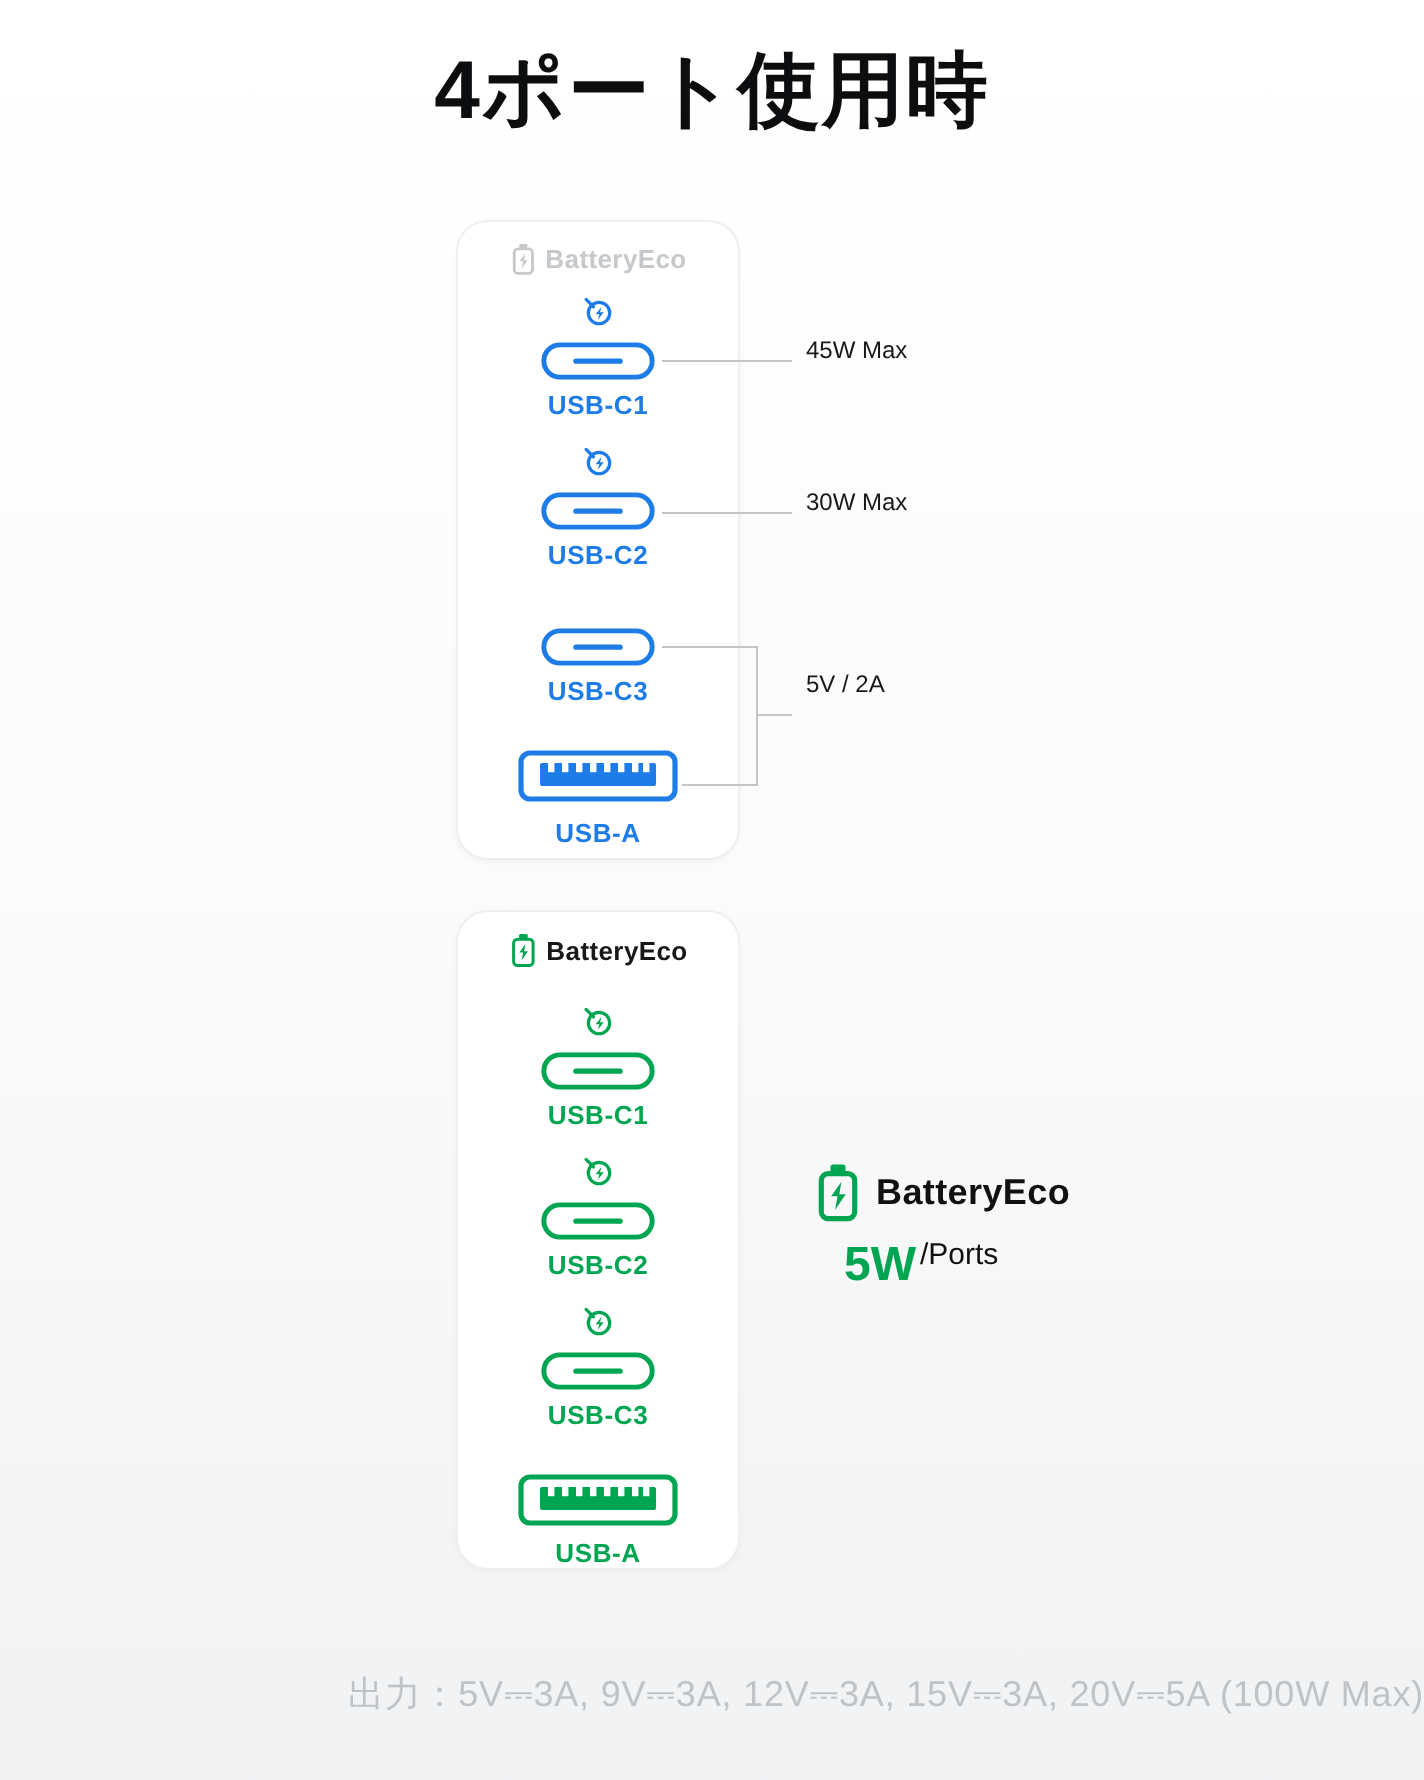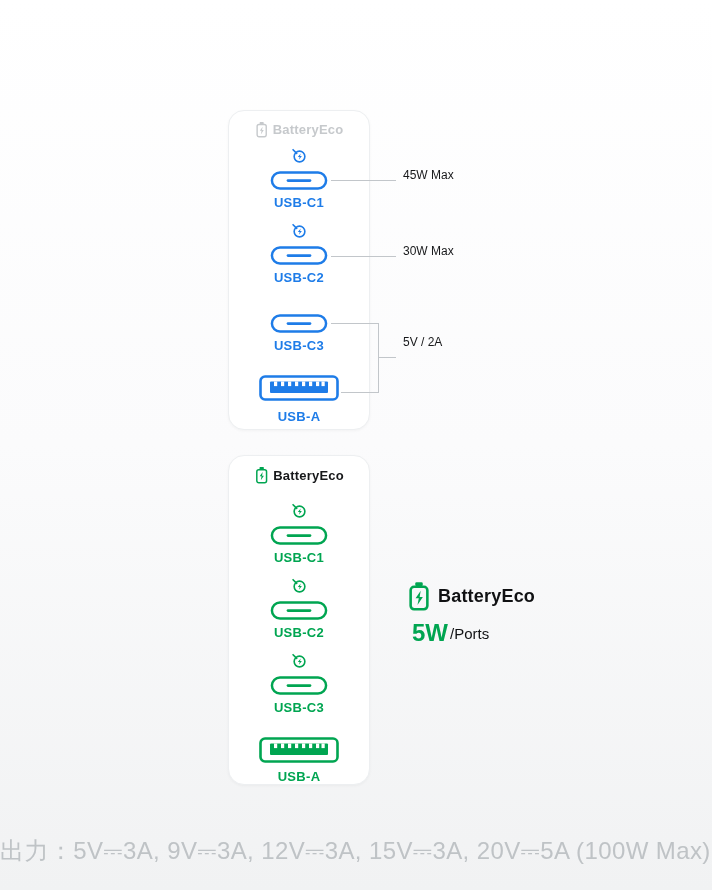--- a/index.html
+++ b/index.html
@@ -20,25 +20,25 @@
   .c-green{color:var(--green)}
   .c-logogray{color:var(--logoGray)}
   .c-ink{color:var(--ink)}
   .port-label{font-size:13px;font-weight:700;letter-spacing:.3px;white-space:nowrap}
   .annotation{position:absolute;font-size:12px;color:var(--ink);white-space:nowrap}
   .hline{position:absolute;border-top:1.6px solid var(--line);height:0}
   .vline{position:absolute;border-left:1.6px solid var(--line);width:0}
   .badge{position:absolute;left:406px;top:581px}
   .badge-head{display:flex;align-items:center;gap:6px}
   .badge-brand{font-size:18px;font-weight:800;color:#101113;letter-spacing:.2px}
-  .badge-powerrow{display:flex;align-items:center;gap:2px;margin:8px 0 0 6px}
+  .badge-powerrow{display:flex;align-items:flex-start;gap:2px;margin:8px 0 0 16px}
   .badge-power{font-size:24px;font-weight:800;color:var(--green)}
   .badge-per{font-size:15px;font-weight:400;color:#101113}
-  .footer{position:absolute;top:835px;left:0;width:100%;text-align:left;
-          font-size:24px;color:var(--muted);letter-spacing:.4px;white-space:nowrap}
+  .footer{position:absolute;top:835px;left:0;width:100%;text-align:right;
+          font-size:18px;color:var(--muted);letter-spacing:.4px;white-space:nowrap}
   svg{display:block}
 </style>
 </head>
 <body>
 
 <svg width="0" height="0" style="position:absolute" aria-hidden="true">
   <defs>
     <symbol id="sym-usb-c" viewBox="0 0 60 20">
       <rect x="1.5" y="1.5" width="57" height="17" rx="8.5" fill="none" stroke="currentColor" stroke-width="2.6"></rect>
       <rect x="17" y="8.7" width="26" height="2.8" rx="1.4" fill="currentColor"></rect>
@@ -65,20 +65,21 @@
     <symbol id="sym-battery" viewBox="0 0 24 28">
       <rect x="8.5" y="1.2" width="7" height="3.6" rx="1.2" fill="currentColor"></rect>
       <rect x="4.2" y="5.4" width="15.6" height="21" rx="3.2" fill="none" stroke="currentColor" stroke-width="2.4"></rect>
       <path d="M13.6 9.2 L8.8 16 h3 L10.6 22.4 l5-7.4 h-3 Z" fill="currentColor"></path>
     </symbol>
   </defs>
 </svg>
 
 <div class="canvas">
 
+  <div class="title">4ポート使用時</div>
 
   <div class="panel panel-top">
     <div class="cx logo-row c-logogray" style="top:10px">
       <svg width="14" height="17">
           <use href="#sym-battery"></use>
         </svg>
       <span class="logo-text">BatteryEco</span>
     </div>
 
     <div class="cx c-blue" style="top:36px">

